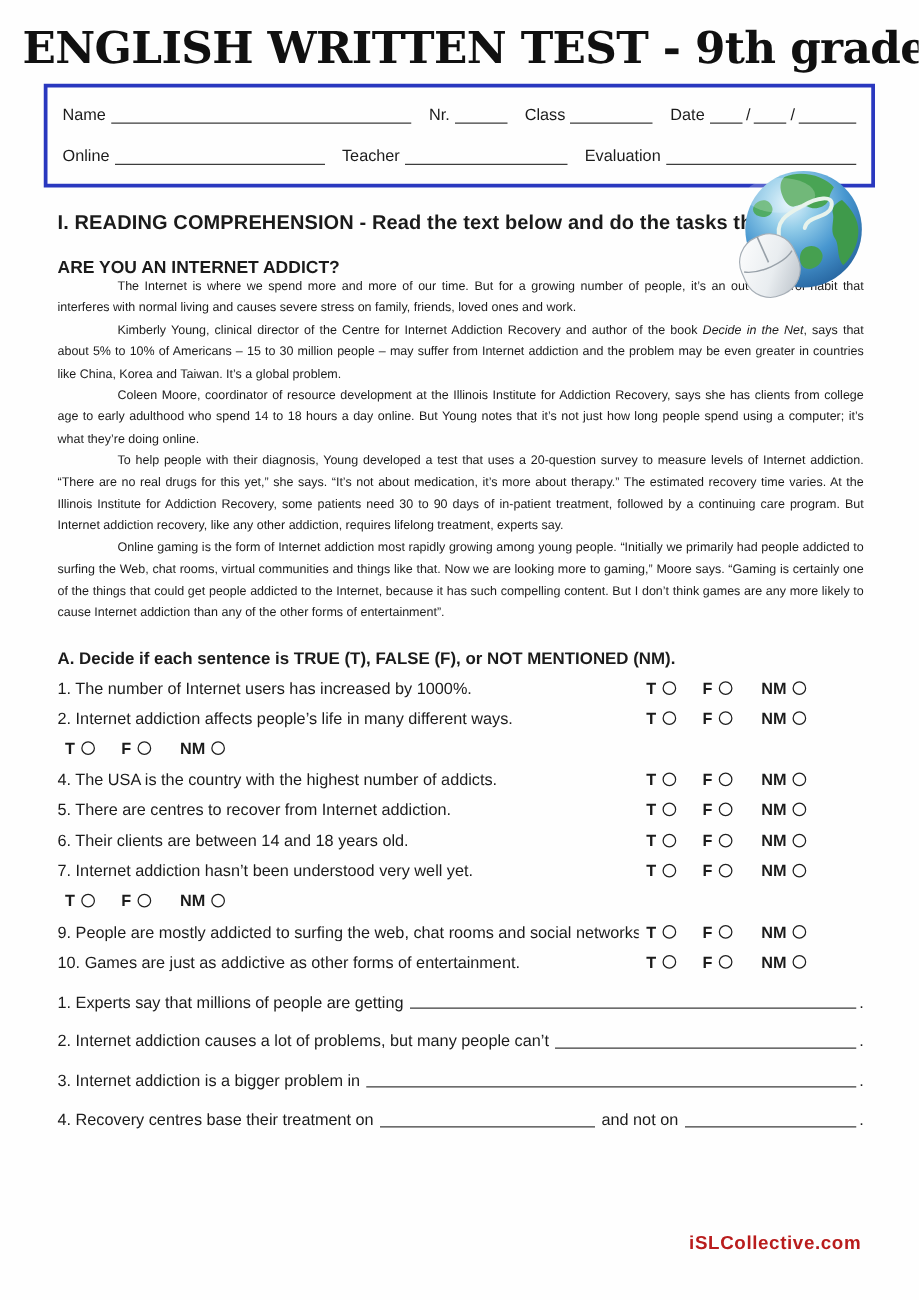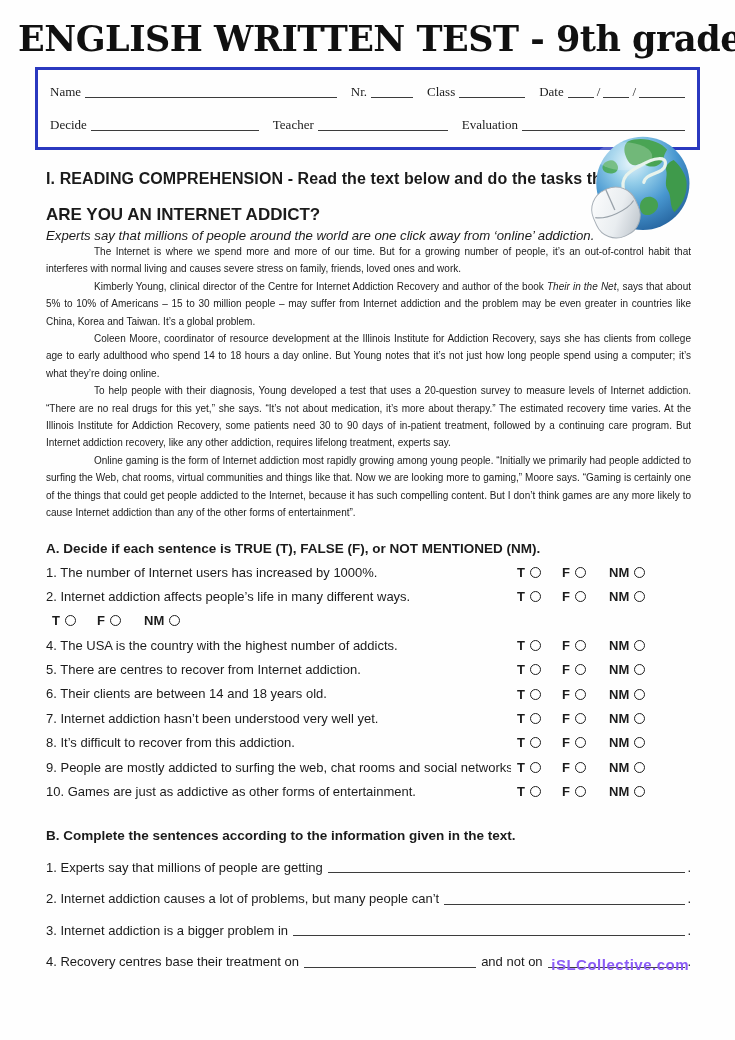--- a/index.html
+++ b/index.html
@@ -23,21 +23,21 @@
     color:#101010;
     white-space:nowrap;
   }
   
   .header-box{
     margin:8px 35px 0 35px;
     border:3px solid #2a38bf;
     padding:14px 12px 15px 12px;
     box-sizing:border-box;
   }
-  .hb-row{display:flex;align-items:center;font-size:13px;line-height:15px;font-family:Liberation Serif, serif;}
+  .hb-row{display:flex;align-items:flex-end;font-size:13px;line-height:15px;}
   .hb-row + .hb-row{margin-top:18px;}
   .hb-label{white-space:nowrap;padding-right:4px;}
   .blank{
     display:inline-block;
     border-bottom:1.4px solid #3c3c3c;
     height:13px;
     box-sizing:border-box;
   }
   .hb-gap{width:14px;flex-shrink:0;}
   .b-name{flex:1;}
@@ -52,21 +52,21 @@
   
   .main{margin:0 44px 0 46px;position:relative;}
   .sec-heading{
     margin-top:20px;
     font-size:16px;
     font-weight:bold;
     letter-spacing:0.1px;
   }
   .article-title{
     margin-top:17px;
-    font-size:17px;
+    font-size:14px;
     font-weight:bold;
   }
   .article-subtitle{
     margin-top:3px;
     font-size:13.2px;
     font-style:italic;
   }
   .article p{
     margin:0;
     font-size:10px;
@@ -78,21 +78,21 @@
   
   .globe-art{
     position:absolute;
     top:133px;left:584px;
     width:114px;height:110px;
     z-index:5;
   }
   
   .a-heading{margin-top:19px;font-size:13.5px;font-weight:bold;}
   .q-list{margin-top:7px;}
-  .q-row{display:flex;margin-top:9px;height:15.4px;}
+  .q-row{display:flex;align-items:center;margin-top:9px;height:15.4px;}
   .q-text{flex:1;font-size:13px;white-space:nowrap;overflow:hidden;}
   .q-opts{display:flex;flex-shrink:0;width:174px;margin-left:6px;}
   .opt{display:flex;align-items:center;}
   .opt-t{width:45px;}
   .opt-f{width:47px;}
   .opt-nm{width:62px;}
   .opt-label{font-weight:bold;font-size:13px;}
   .radio{
     width:9px;height:9px;
     border:1.7px solid #1f1f1f;
@@ -107,24 +107,24 @@
   .b-row .lead{white-space:nowrap;padding-right:5px;}
   .b-row .mid{white-space:nowrap;padding:0 5px;}
   .b-row .blank{margin-bottom:1px;}
   .b-fill{flex:1;}
   .b-fill-a{flex:1.25;}
   .b-fill-b{flex:1;}
   .end-dot{padding-left:2px;}
   
   .watermark{
     position:absolute;
-    top:956px;right:46px;
+    top:986px;right:46px;
     font-size:15px;
     font-weight:bold;
-    color:#8b5cf6;
+    color:#b91c1c;
     letter-spacing:0.5px;
   }
 </style>
 </head>
 <body>
 
 <div class="sheet">
 
   <div class="title">ENGLISH WRITTEN TEST - 9th grade</div>
 
@@ -140,21 +140,21 @@
       <span class="blank b-class"></span>
       <span class="hb-gap"></span>
       <span class="hb-label">Date</span>
       <span class="blank b-date"></span>
       <span class="slash">/</span>
       <span class="blank b-date"></span>
       <span class="slash">/</span>
       <span class="blank b-date3"></span>
     </div>
     <div class="hb-row">
-      <span class="hb-label">Decide</span>
+      <span class="hb-label">Online</span>
       <span class="blank b-tutor"></span>
       <span class="hb-gap"></span>
       <span class="hb-label">Teacher</span>
       <span class="blank b-teacher"></span>
       <span class="hb-gap"></span>
       <span class="hb-label">Evaluation</span>
       <span class="blank b-eval"></span>
     </div>
   </div>
 
@@ -187,23 +187,22 @@
       </g>
     </svg>
   </div>
 
   <div class="main">
 
     <div class="sec-heading">I. READING COMPREHENSION - Read the text below and do the tasks that follow it.</div>
 
     <div class="article">
       <div class="article-title">ARE YOU AN INTERNET ADDICT?</div>
-      <div class="article-subtitle">Experts say that millions of people around the world are one click away from ‘online’ addiction.</div>
       <p>The Internet is where we spend more and more of our time. But for a growing number of people, it’s an out-of-control habit that interferes with normal living and causes severe stress on family, friends, loved ones and work.</p>
-      <p><span>Kimberly Young, clinical director of the Centre for Internet Addiction Recovery and author of the book </span><span class="book-title">Their in the Net</span><span>, says that about 5% to 10% of Americans – 15 to 30 million people – may suffer from Internet addiction and the problem may be even greater in countries like China, Korea and Taiwan. It’s a global problem.</span></p>
+      <p><span>Kimberly Young, clinical director of the Centre for Internet Addiction Recovery and author of the book </span><span class="book-title">Decide in the Net</span><span>, says that about 5% to 10% of Americans – 15 to 30 million people – may suffer from Internet addiction and the problem may be even greater in countries like China, Korea and Taiwan. It’s a global problem.</span></p>
       <p>Coleen Moore, coordinator of resource development at the Illinois Institute for Addiction Recovery, says she has clients from college age to early adulthood who spend 14 to 18 hours a day online. But Young notes that it’s not just how long people spend using a computer; it’s what they’re doing online.</p>
       <p>To help people with their diagnosis, Young developed a test that uses a 20-question survey to measure levels of Internet addiction. “There are no real drugs for this yet,” she says. “It’s not about medication, it’s more about therapy.” The estimated recovery time varies. At the Illinois Institute for Addiction Recovery, some patients need 30 to 90 days of in-patient treatment, followed by a continuing care program. But Internet addiction recovery, like any other addiction, requires lifelong treatment, experts say.</p>
       <p>Online gaming is the form of Internet addiction most rapidly growing among young people. “Initially we primarily had people addicted to surfing the Web, chat rooms, virtual communities and things like that. Now we are looking more to gaming,” Moore says. “Gaming is certainly one of the things that could get people addicted to the Internet, because it has such compelling content. But I don’t think games are any more likely to cause Internet addiction than any of the other forms of entertainment”.</p>
     </div>
 
     <div class="a-heading">A. Decide if each sentence is TRUE (T), FALSE (F), or NOT MENTIONED (NM).</div>
 
     <div class="q-list">
 
       <div class="q-row">
@@ -325,21 +324,20 @@
               <span class="radio"></span>
             </div>
           <div class="opt opt-nm">
               <span class="opt-label">NM</span>
               <span class="radio"></span>
             </div>
         </div>
       </div>
 
       <div class="q-row">
-        <div class="q-text"><span>8.</span> <span>It’s difficult to recover from this addiction.</span></div>
         <div class="q-opts">
           <div class="opt opt-t">
               <span class="opt-label">T</span>
               <span class="radio"></span>
             </div>
           <div class="opt opt-f">
               <span class="opt-label">F</span>
               <span class="radio"></span>
             </div>
           <div class="opt opt-nm">
@@ -380,21 +378,20 @@
             </div>
           <div class="opt opt-nm">
               <span class="opt-label">NM</span>
               <span class="radio"></span>
             </div>
         </div>
       </div>
 
     </div>
 
-    <div class="b-heading">B. Complete the sentences according to the information given in the text.</div>
 
     <div class="b-list">
 
       <div class="b-row">
         <span class="lead"><span>1.</span> <span>Experts say that millions of people are getting</span></span>
         <span class="blank b-fill"></span>
         <span class="end-dot">.</span>
       </div>
 
       <div class="b-row">

